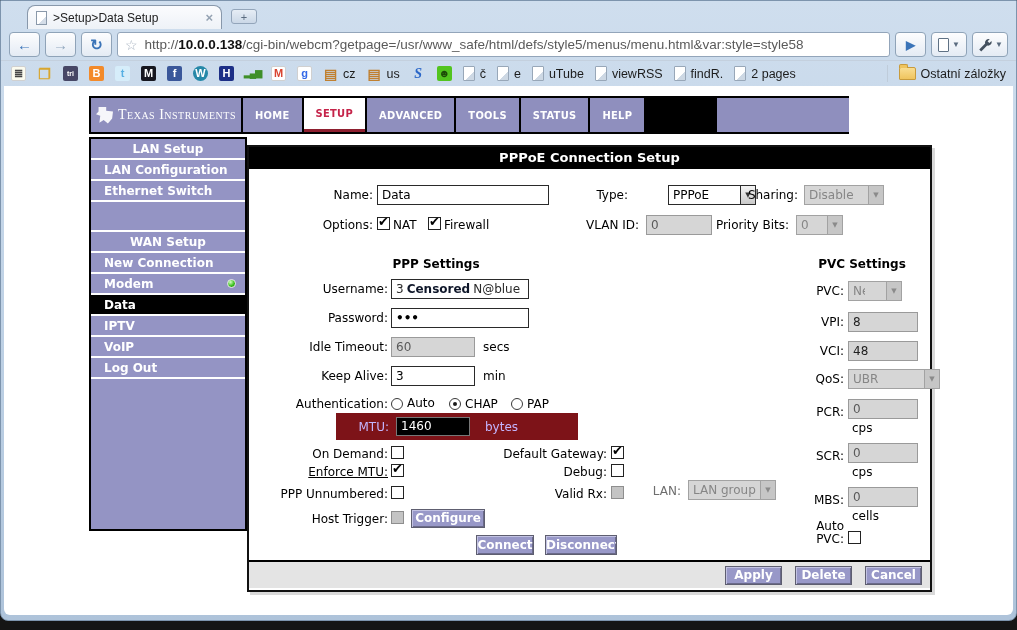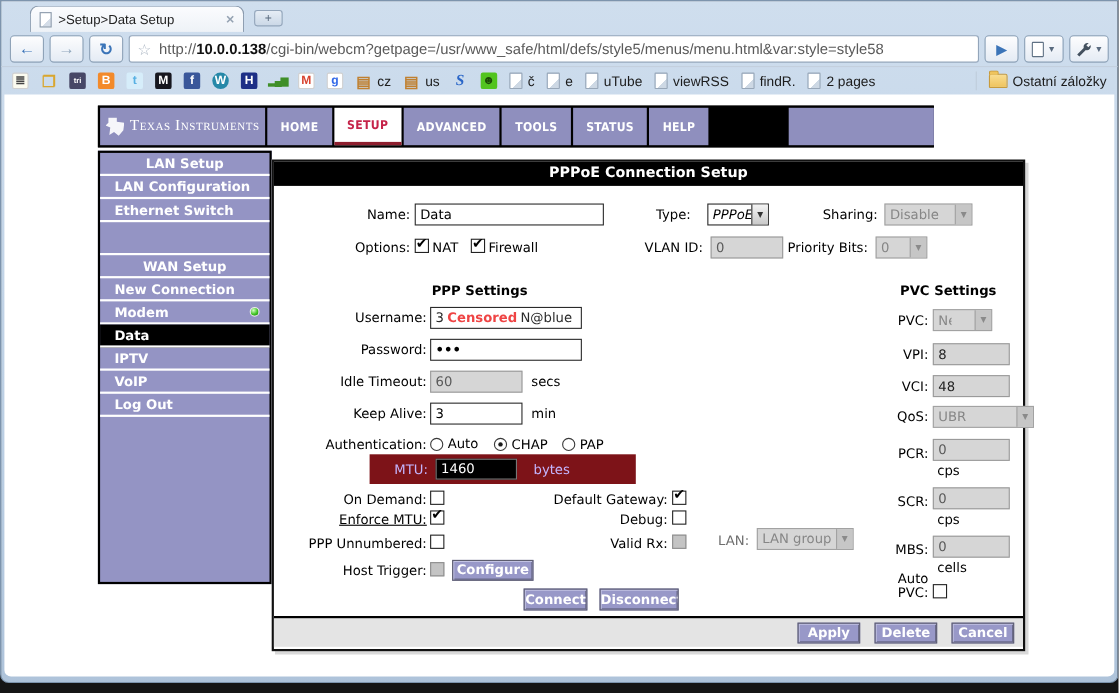--- a/index.html
+++ b/index.html
@@ -122,21 +122,21 @@
   .mtu-bar { position:absolute; left:87px; top:244px; width:242px; height:27px; background:#7d1318; }
   .mtu-bar .flabel, .mtu-bar .unit { color:#c4b5fd; }
   .mtu-in { position:absolute; left:147px; top:248px; width:74px; height:19px; background:#000;
     color:#fff; border:1px solid #777; font-size:12px; padding:1px 4px; }
 
   .lavbtn { background:#9898c8; color:#fff; font-weight:bold; font-size:12px; text-align:center;
     border:1px solid #5e5e70; box-shadow:inset 1px 1px 0 #c2c2e2, inset -1px -1px 0 #6a6a8a;
     height:19px; line-height:17px; overflow:hidden; white-space:nowrap; cursor:default; }
   .abs { position:absolute; }
   .username-frag { color:#2a2a2a; }
-  .censored { color:#ef4444; font-weight:bold; padding:0 3px; }
+  .censored { color:#0f172a; font-weight:bold; padding:0 3px; }
 </style>
 </head>
 <body>
 
 <div id="stage">
   <div class="window">
 
     <div class="tabstrip">
       <div class="tab">
         <span class="pageicon"></span>
@@ -351,21 +351,21 @@
           </div>
         </div>
 
       <div class="panel">
         <div class="panel-title">PPPoE Connection Setup</div>
         <div class="panel-body">
 
           <span class="flabel" style="left:4px; top:19px; width:120px;">Name:</span>
           <div class="tin" style="left:128px; top:16px; width:172px;">Data</div>
           <span class="flabel" style="left:312px; top:19px; width:67px;">Type:</span>
-          <div class="sel" style="left:394px; top:16px; width:56px;font-style:italic;">
+          <div class="sel" style="left:419px; top:16px; width:88px;">
             <span class="val">PPPoE</span>
               <span class="arr">▼</span>
           </div>
           <span class="flabel" style="left:470px; top:19px; width:79px;">Sharing:</span>
           <div class="sel dis" style="left:555px; top:16px; width:80px;">
             <span class="val">Disable</span>
               <span class="arr">▼</span>
           </div>
 
           <span class="flabel" style="left:4px; top:49px; width:120px;">Options:</span>

